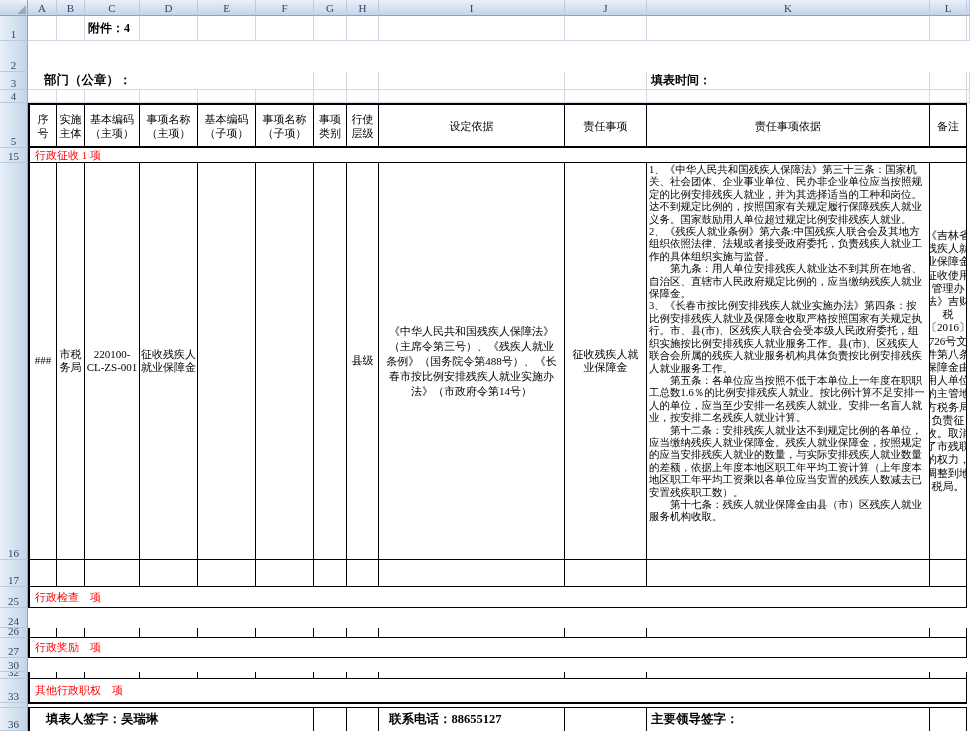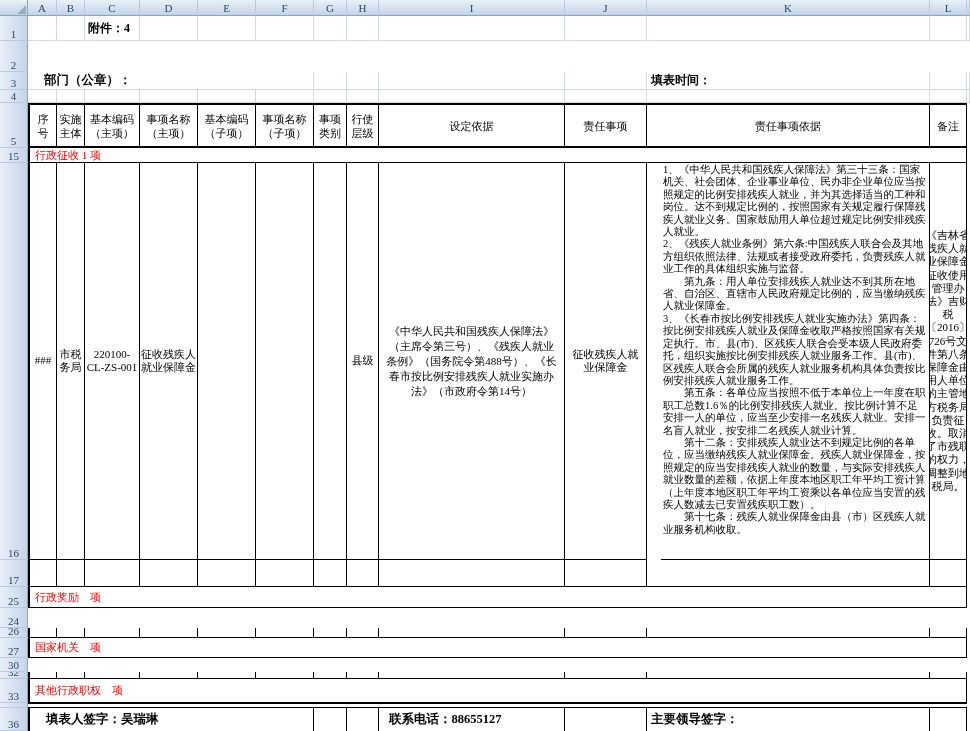--- a/index.html
+++ b/index.html
@@ -33,21 +33,21 @@
   .corner::after{content:"";position:absolute;right:1px;bottom:1px;width:0;height:0;
       border-left:9px solid transparent;border-bottom:9px solid #9aa9bb;}
   
   .attach{justify-content:flex-start;padding-left:3px;font-weight:bold;font-size:12px;white-space:pre;}
   .title{font-weight:bold;font-size:21px;letter-spacing:1px;}
   .lbl{justify-content:flex-start;padding-left:16px;font-weight:bold;font-size:12.5px;white-space:pre;}
   .lbl2{justify-content:flex-start;padding-left:4px;font-weight:bold;font-size:12px;white-space:pre;}
   .small{font-size:11px;line-height:13.5px;text-align:center;padding:0 1px;}
   .legal{font-size:11px;line-height:15px;text-align:center;padding:0 7px;}
   .duty{align-items:flex-start;justify-content:flex-start;text-align:left;font-size:10.5px;line-height:12.4px;
-      padding:1px 2px;white-space:pre-wrap;margin-left:14px;}
+      padding:1px 2px;white-space:pre-wrap;}
   .remark{font-size:11px;line-height:13.2px;text-align:center;padding:0 2px;}
   .ftr{justify-content:flex-start;font-weight:bold;font-size:12.5px;white-space:pre;}
   .p16{padding-left:16px;} .p10{padding-left:10px;} .p4{padding-left:4px;}
 </style>
 </head>
 <body>
 
 <div id="sheet">
 
   <div class="cell corner" style="grid-area:1/1/2/2"></div>
@@ -161,36 +161,36 @@
   <div class="cell b" style="grid-area:9/5/10/6"></div>
   <div class="cell b" style="grid-area:9/6/10/7"></div>
   <div class="cell b" style="grid-area:9/7/10/8"></div>
   <div class="cell b" style="grid-area:9/8/10/9"></div>
   <div class="cell b" style="grid-area:9/9/10/10"></div>
   <div class="cell b" style="grid-area:9/10/10/11"></div>
   <div class="cell b" style="grid-area:9/11/10/12"></div>
   <div class="cell b" style="grid-area:9/12/10/13"></div>
   <div class="cell b" style="grid-area:9/13/10/14"></div>
 
-  <div class="cell sec" style="grid-area:10/2/11/14">行政奖励　项</div>
+  <div class="cell sec" style="grid-area:10/2/11/14">行政检查　项</div>
 
   <div class="cell b bl" style="grid-area:12/2/13/3"></div>
   <div class="cell b" style="grid-area:12/3/13/4"></div>
   <div class="cell b" style="grid-area:12/4/13/5"></div>
   <div class="cell b" style="grid-area:12/5/13/6"></div>
   <div class="cell b" style="grid-area:12/6/13/7"></div>
   <div class="cell b" style="grid-area:12/7/13/8"></div>
   <div class="cell b" style="grid-area:12/8/13/9"></div>
   <div class="cell b" style="grid-area:12/9/13/10"></div>
   <div class="cell b" style="grid-area:12/10/13/11"></div>
   <div class="cell b" style="grid-area:12/11/13/12"></div>
   <div class="cell b" style="grid-area:12/12/13/13"></div>
   <div class="cell b" style="grid-area:12/13/13/14"></div>
 
-  <div class="cell sec" style="grid-area:13/2/14/14">国家机关　项</div>
+  <div class="cell sec" style="grid-area:13/2/14/14">行政奖励　项</div>
 
   <div class="cell b bl" style="grid-area:15/2/16/3"></div>
   <div class="cell b" style="grid-area:15/3/16/4"></div>
   <div class="cell b" style="grid-area:15/4/16/5"></div>
   <div class="cell b" style="grid-area:15/5/16/6"></div>
   <div class="cell b" style="grid-area:15/6/16/7"></div>
   <div class="cell b" style="grid-area:15/7/16/8"></div>
   <div class="cell b" style="grid-area:15/8/16/9"></div>
   <div class="cell b" style="grid-area:15/9/16/10"></div>
   <div class="cell b" style="grid-area:15/10/16/11"></div>

